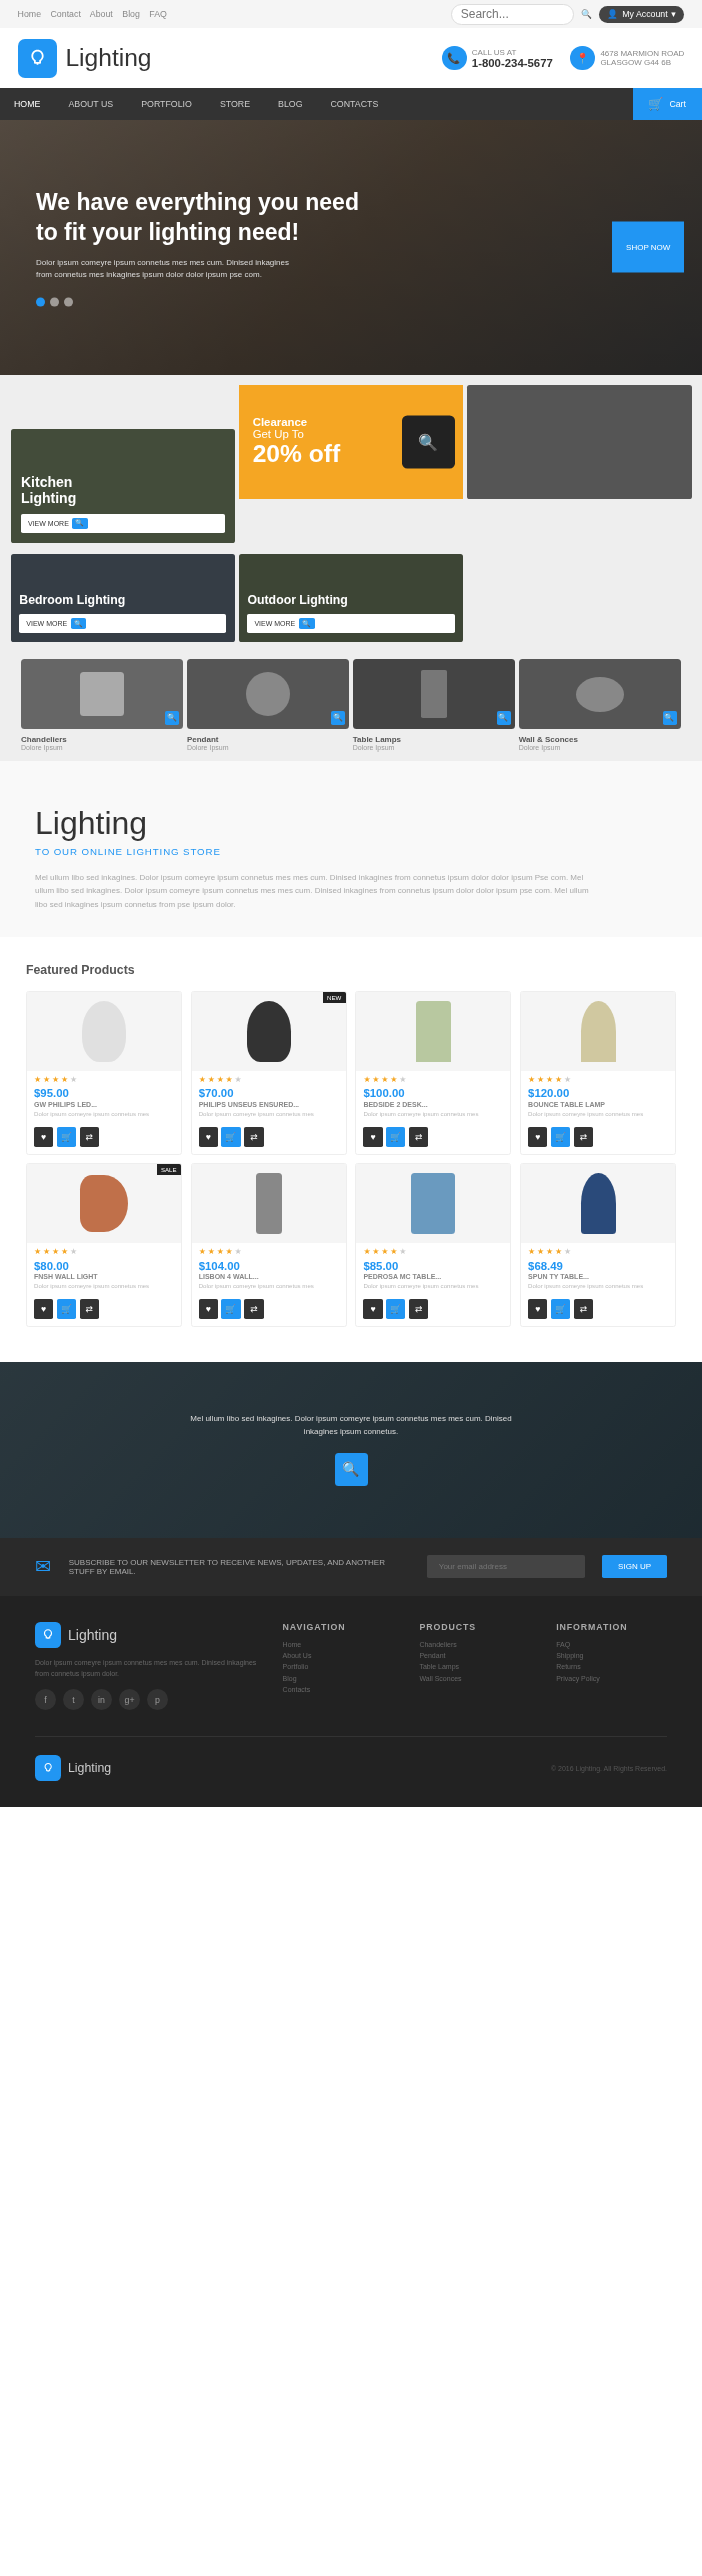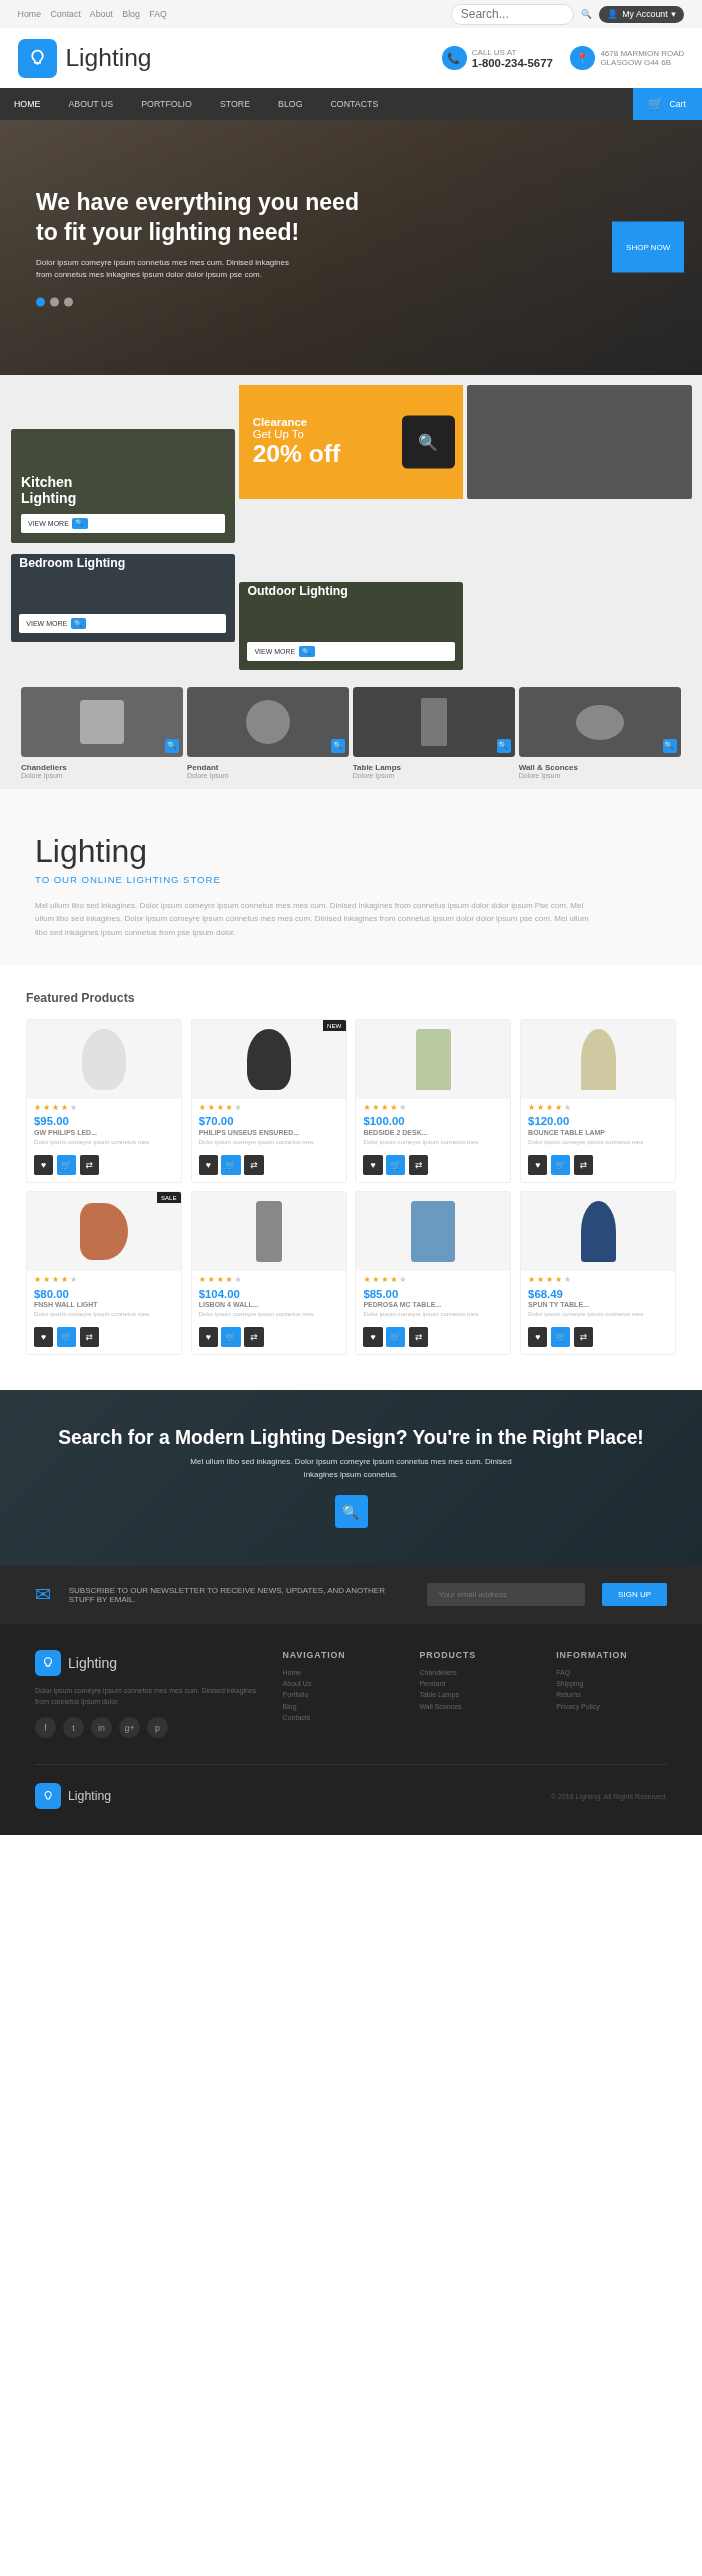--- a/index.html
+++ b/index.html
@@ -47,24 +47,24 @@
     .promo-grid { display: grid; grid-template-columns: 1fr 1fr 1fr; gap: 3.5px; padding: 10.5px; background: #eee; }
     .promo-kitchen { background: linear-gradient(rgba(0,0,0,0.4), rgba(0,0,0,0.4)), #7a8a7a; height: 114px; display: flex; flex-direction: column; justify-content: flex-end; padding: 10.5px; margin-top: 44px; }
     .promo-clearance { background: #f5a623; height: 114px; display: flex; flex-direction: column; justify-content: center; padding: 14px; position: relative; }
     .promo-search-overlay { background: #222; width: 53px; height: 53px; border-radius: 5.3px; display: flex; align-items: center; justify-content: center; position: absolute; right: 8.8px; top: 50%; transform: translateY(-50%); }
     .promo-card-title { color: #fff; font-size: 14px; font-weight: bold; line-height: 1.2; }
     .view-more-btn { display: inline-flex; align-items: center; gap: 3.5px; background: #fff; color: #333; font-size: 7px; padding: 3.5px 7px; margin-top: 7px; border: none; cursor: pointer; border-radius: 1.8px; }
     .search-icon-sm { color: #fff; font-size: 16px; }
 
     
     .category-row { display: grid; grid-template-columns: 1fr 1fr 1fr; gap: 3.5px; padding: 0 10.5px 3.5px; background: #eee; }
-    .cat-card { position: relative; height: 88px; overflow: hidden; border-radius: 2.6px; display: flex; flex-direction: column; justify-content: flex-end; padding: 8.8px; gap: 37px; }
+    .cat-card { position: relative; height: 88px; overflow: hidden; border-radius: 2.6px; display: flex; flex-direction: column; justify-content: flex-end; padding: 8.8px; }
     .cat-bedroom { background: linear-gradient(rgba(0,0,0,0.5), rgba(0,0,0,0.5)), #6a7a8a; }
     .cat-bathroom { background: linear-gradient(rgba(0,0,0,0.5), rgba(0,0,0,0.5)), #5a7a9a; }
-    .cat-outdoor { background: linear-gradient(rgba(0,0,0,0.5), rgba(0,0,0,0.5)), #7a8a6a; margin-top: 28px; }
+    .cat-outdoor { background: linear-gradient(rgba(0,0,0,0.5), rgba(0,0,0,0.5)), #7a8a6a; }
     .cat-title { color: #fff; font-size: 12.3px; font-weight: bold; line-height: 1.2; }
 
     
     .thumb-row { display: grid; grid-template-columns: 1fr 1fr 1fr 1fr; gap: 3.5px; padding: 7px 10.5px 3.5px; background: #eee; }
     .thumb-card { background: #555; height: 70px; border-radius: 3.5px; position: relative; display: flex; align-items: center; justify-content: center; }
     .thumb-zoom { position: absolute; bottom: 4.4px; right: 4.4px; background: #2196f3; width: 14px; height: 14px; border-radius: 1.8px; display: flex; align-items: center; justify-content: center; }
     .thumb-items { display: grid; grid-template-columns: 1fr 1fr 1fr 1fr; gap: 3.5px; padding: 0 10.5px 10.5px; background: #eee; }
     .thumb-item-name { font-size: 8px; color: #555; margin-top: 1.8px; font-weight: bold; }
     .thumb-item-sub { font-size: 7px; color: #999; }
 
@@ -469,21 +469,20 @@
       <div class="product-actions">
         <button class="action-btn">♥</button>
         <button class="action-btn blue">🛒</button>
         <button class="action-btn">⇄</button>
       </div>
     </div>
   </div>
 </div>
 
 <div class="modern-banner">
-  <h2 class="modern-title">Search for a Modern Lighting Design? You're in the Right Place!</h2>
   <p class="modern-desc">Mel ullum libo sed inkagines. Dolor ipsum comeyre ipsum connetus mes mes cum. Dinised inkagines ipsum connetus.</p>
   <button class="modern-search-btn">
     <span>🔍</span>
   </button>
 </div>
 
 <div class="newsletter">
   <span class="newsletter-icon">✉</span>
   <span class="newsletter-text">SUBSCRIBE TO OUR NEWSLETTER TO RECEIVE NEWS, UPDATES, AND ANOTHER STUFF BY EMAIL.</span>
   <input class="newsletter-input" type="email" placeholder="Your email address" style="">

